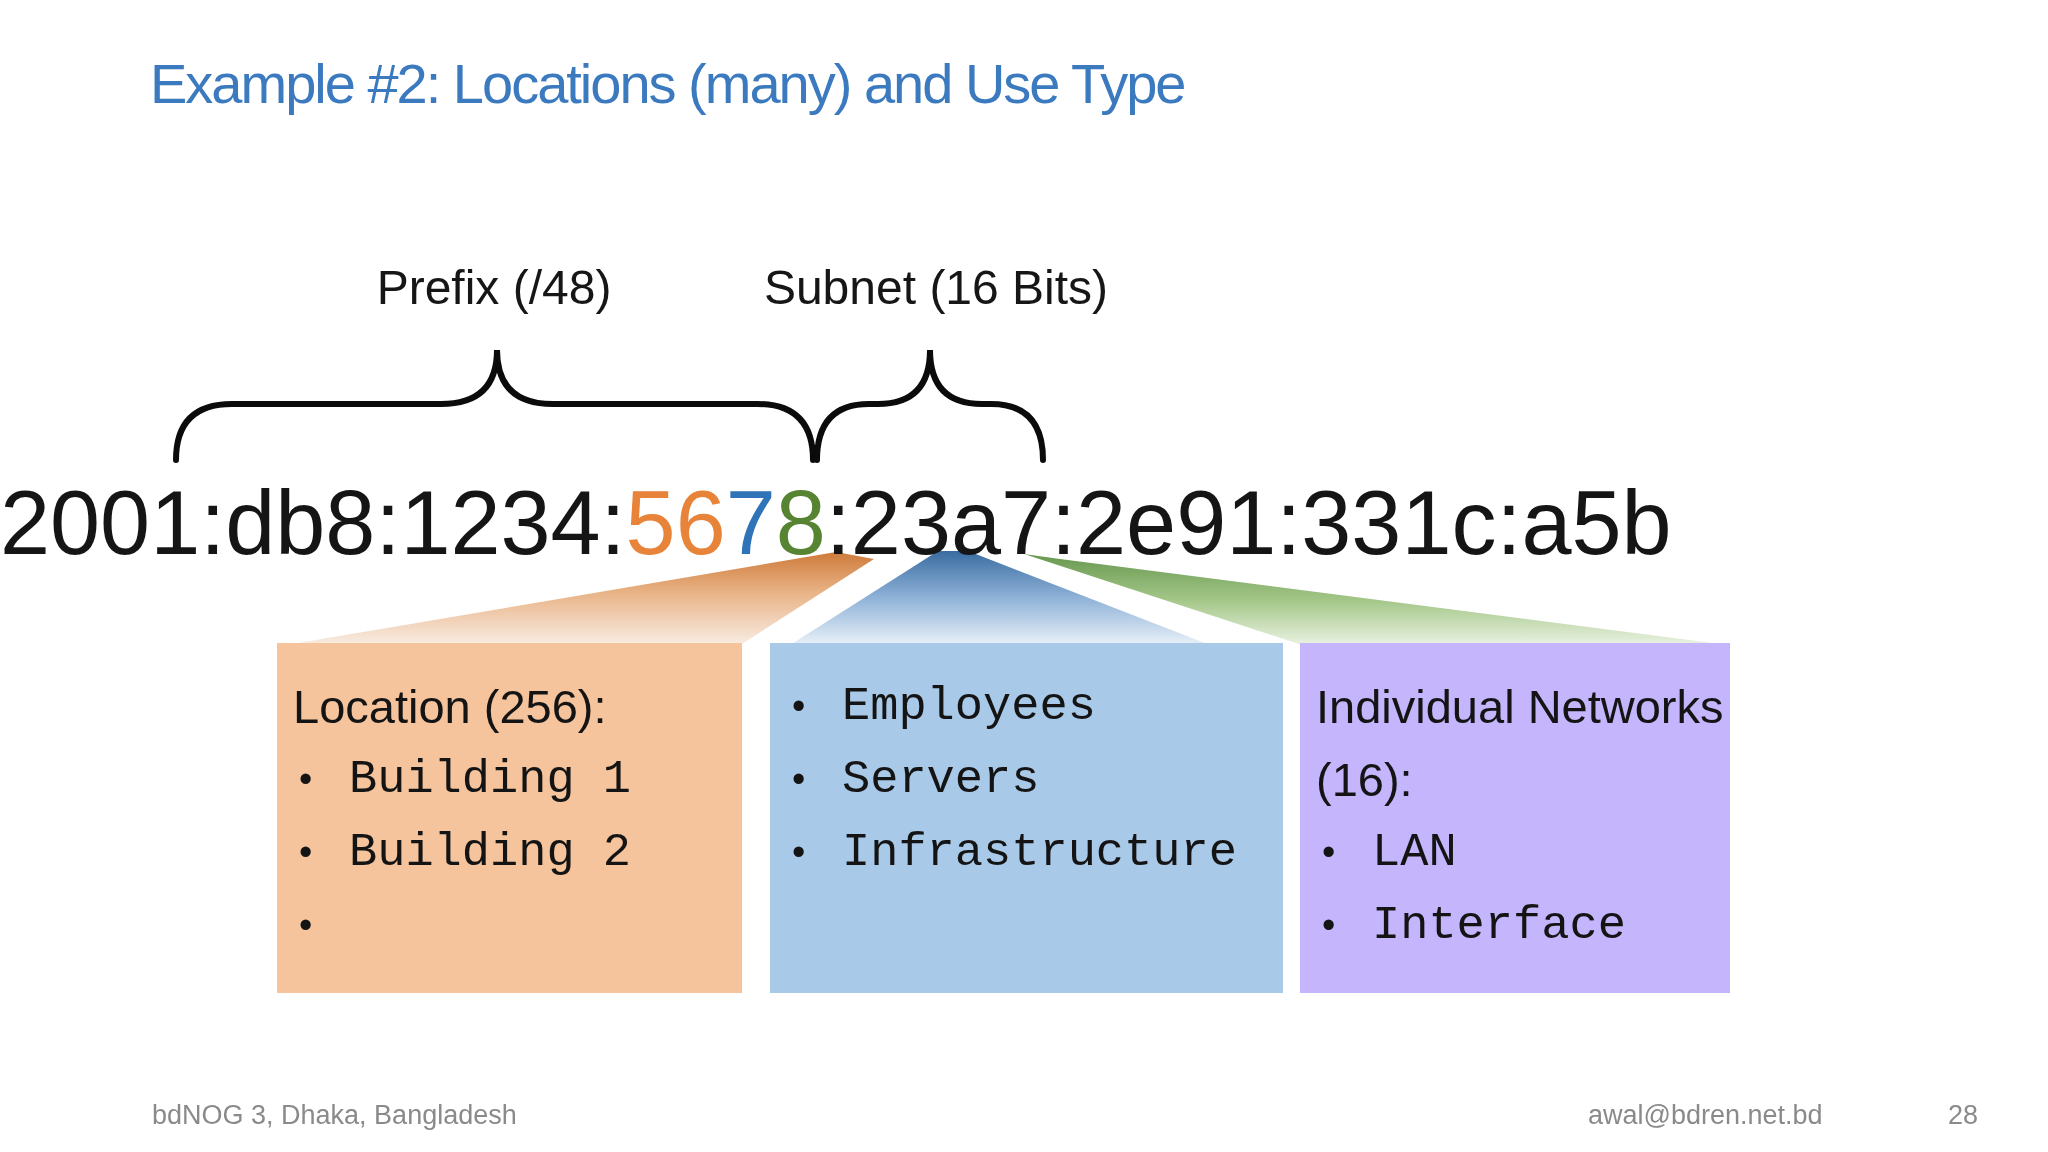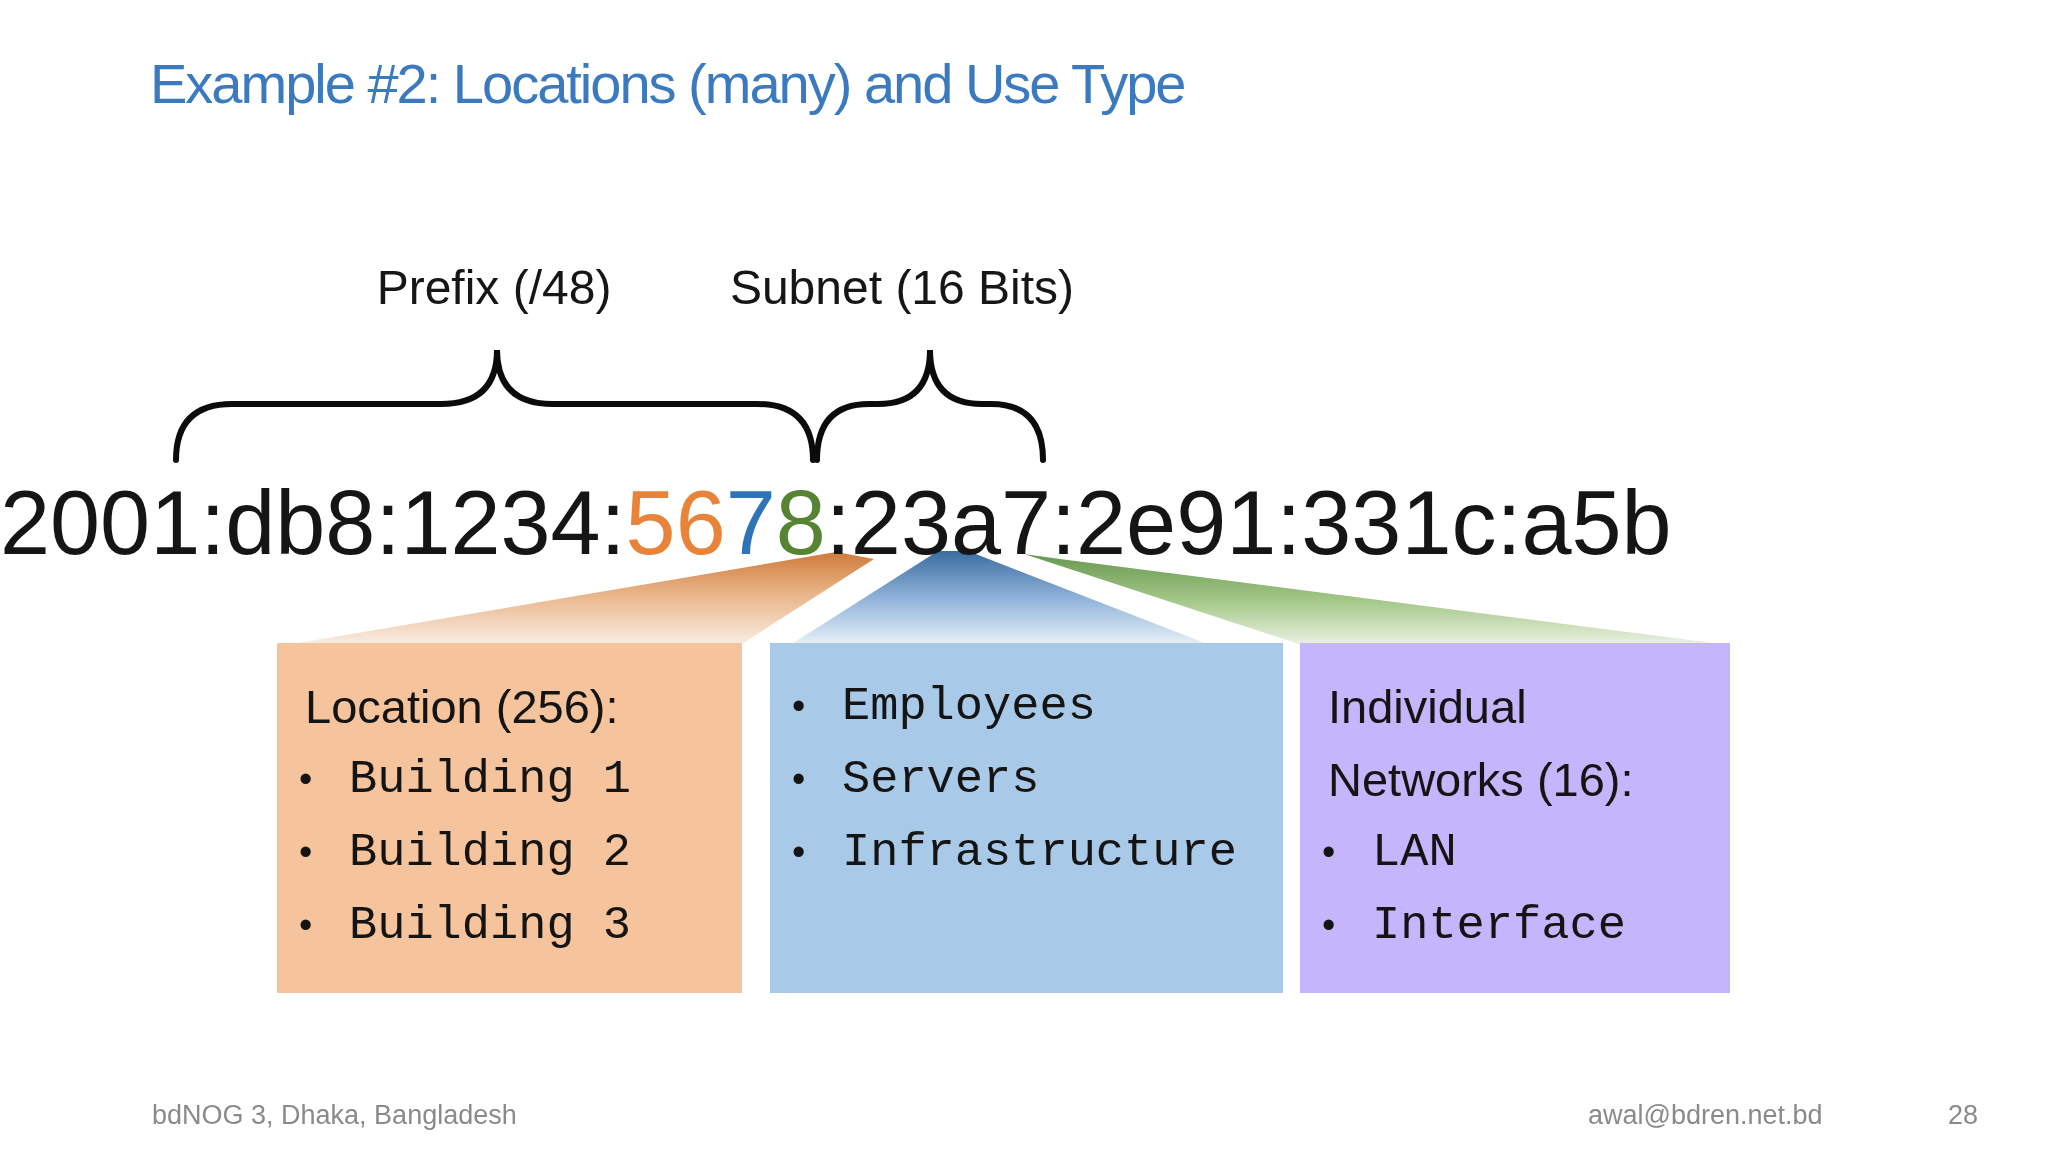--- a/index.html
+++ b/index.html
@@ -17,39 +17,39 @@
     font-size:56px;line-height:107px;letter-spacing:-2px;
     color:#3B7ABF;
   }
   .brace-label{
     top:262px;
     transform:translateX(-50%);
     font-size:48px;line-height:52px;
     color:#161616;white-space:nowrap;
   }
   #prefix-label{left:494px;}
-  #subnet-label{left:902px;text-align:center;}
+  #subnet-label{left:936px;text-align:center;}
   #overlay{left:0;top:0;width:2048px;height:1152px;}
   #address{
     left:0;top:478px;width:2048px;
     font-size:90px;line-height:90px;
     white-space:nowrap;
     color:#151515;
   }
   .cbox{
     top:643px;height:350px;
     box-sizing:border-box;
     padding-top:27px;
     font-size:47px;line-height:73px;
     color:#141414;
   }
   #box-location{left:277px;width:465px;background:#F6C49C;}
   #box-usetype{left:770px;width:513px;background:#A9C9E9;}
   #box-networks{left:1300px;width:430px;background:#B7D89E;}
-  .cbox .heading{padding-left:28px;padding-right:6px;}
+  .cbox .heading{padding-left:16px;padding-right:6px;}
   .cbox .row{display:flex;padding-left:10px;}
   .cbox .bullet{width:62px;padding-left:12px;box-sizing:border-box;font-size:38px;line-height:73px;}
   .cbox .item-label{flex:1;font-family:Liberation Mono, monospace;}
   .footer{
     top:1094px;font-size:27px;line-height:30px;color:#8A8A8A;white-space:nowrap;margin-top:6px;
   }
   #footer-venue{left:152px;}
   #footer-email{left:1588px;}
   #footer-page{right:70px;}
 </style>
@@ -97,21 +97,20 @@
     <div class="row">
       <span class="bullet">•</span>
       <span class="item-label">Building 1</span>
     </div>
     <div class="row">
       <span class="bullet">•</span>
       <span class="item-label">Building 2</span>
     </div>
     <div class="row">
       <span class="bullet">•</span>
-      <span class="item-label">Building 3</span>
     </div>
   </div>
 
   <div id="box-usetype" class="abs cbox" style="background: rgb(169, 201, 233);">
     <div class="row">
       <span class="bullet">•</span>
       <span class="item-label">Employees</span>
     </div>
     <div class="row">
       <span class="bullet">•</span>

